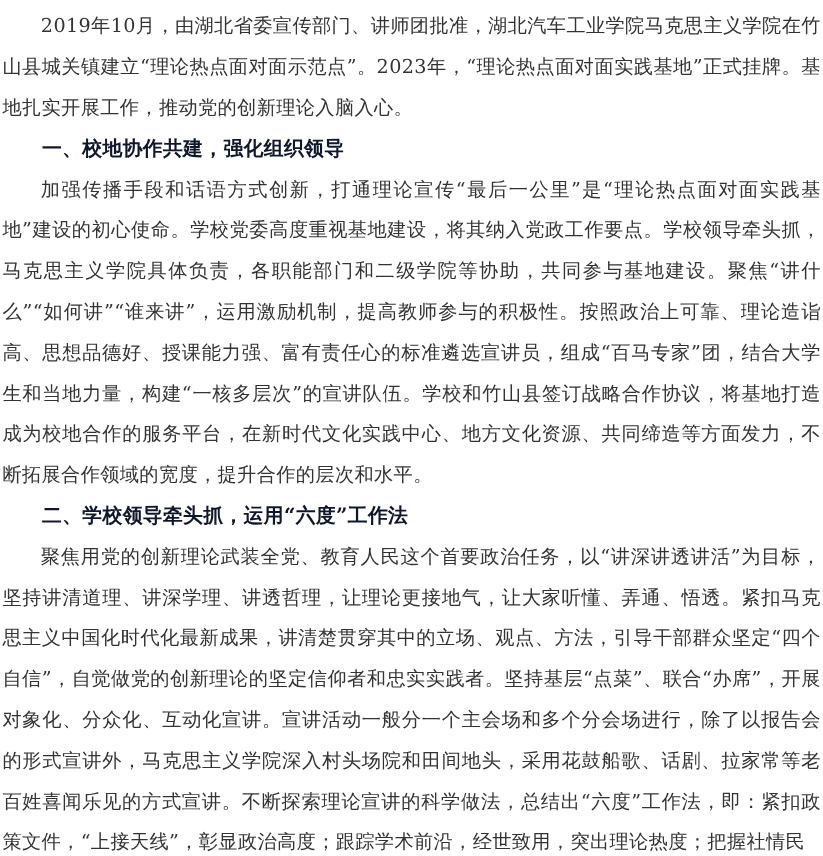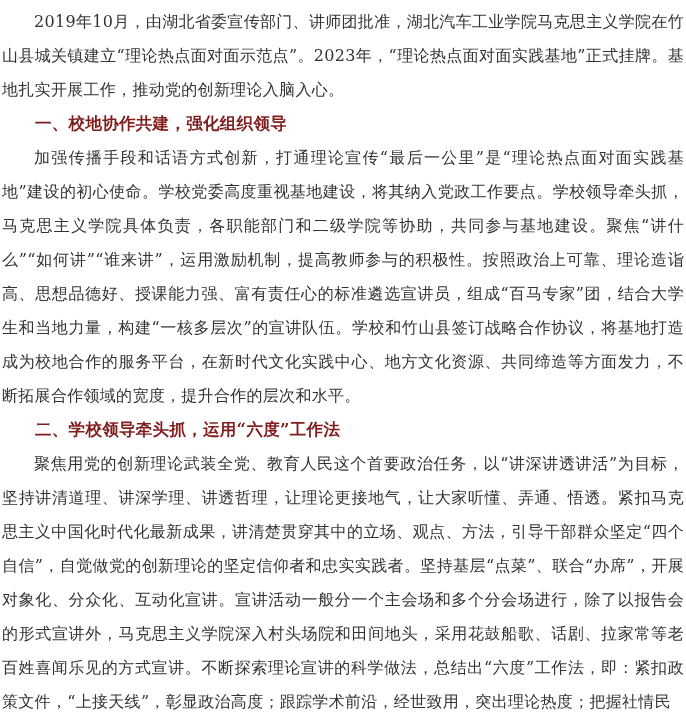--- a/index.html
+++ b/index.html
@@ -24,21 +24,21 @@
     margin: 0;
     text-indent: 2em;
     letter-spacing: 0.3px;
   }
   .heading {
     margin: 0;
     text-indent: 2em;
     font-size: 16.5px;
     line-height: 34px;
     font-weight: bold;
-    color: #7f1d1d;
+    color: #0f172a;
     letter-spacing: 0.3px;
   }
 </style>
 </head>
 <body>
 
 <div class="page">
   <p class="para">2019年10月，由湖北省委宣传部门、讲师团批准，湖北汽车工业学院马克思主义学院在竹山县城关镇建立“理论热点面对面示范点”。2023年，“理论热点面对面实践基地”正式挂牌。基地扎实开展工作，推动党的创新理论入脑入心。</p>
 
   <h3 class="heading">一、校地协作共建，强化组织领导</h3>

